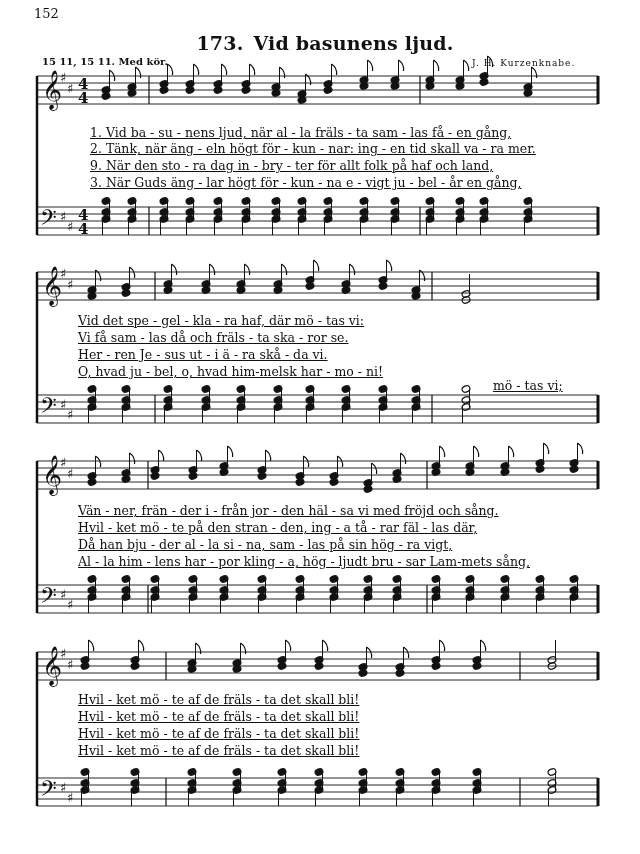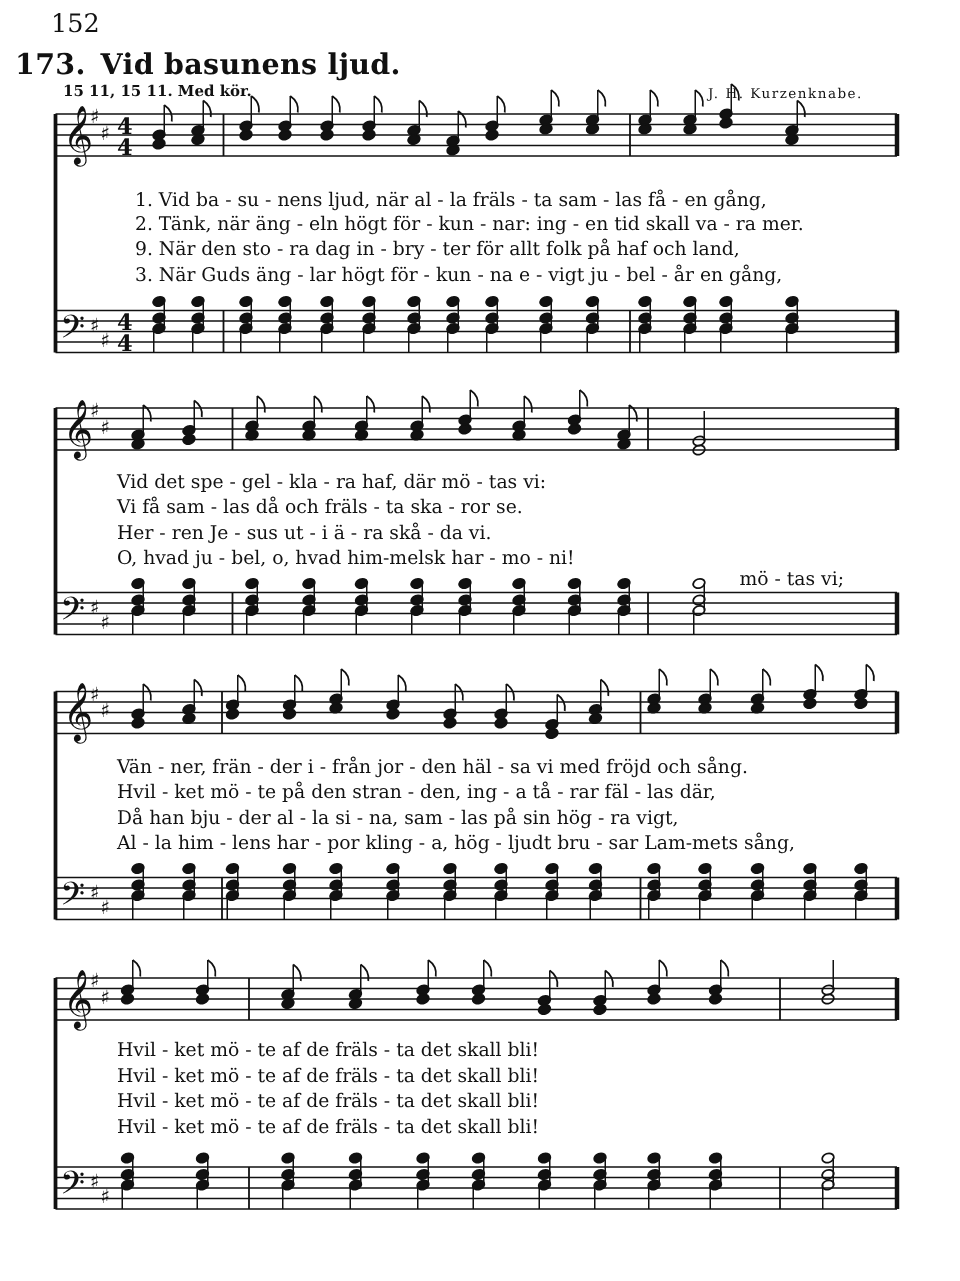--- a/index.html
+++ b/index.html
@@ -1,25 +1,25 @@
 <!DOCTYPE html>
 <html><head>
 <meta charset="utf-8">
 <style>
   html, body { margin:0; padding:0; background:#ffffff; }
   body { width:640px; height:854px; position:relative; overflow:hidden; font-family:"DejaVu Serif","Liberation Serif",serif; color:#111; }
   .abs { position:absolute; white-space:nowrap; }
-  .page-num { left:34px; top:6px; font-size:17px; }
-  .title { left:0; width:640px; top:32px; text-align:left; font-size:19px; font-weight:bold; letter-spacing:0.2px; }
+  .page-num { left:34px; top:6px; font-size:13px; }
+  .title { left:0; width:640px; top:32px; text-align:center; font-size:19px; font-weight:bold; letter-spacing:0.2px; }
   .title span { margin-left:10px; }
   .meter { left:42px; top:56px; font-size:10px; font-weight:bold; }
   .composer { left:472px; top:58px; font-size:9px; font-weight:normal; letter-spacing:1px; }
   svg.music { position:absolute; left:0; top:0; }
   .lyric-line { position:absolute; font-size:12.5px; height:16px; line-height:16px; }
-  .lyric-line span { position:absolute; white-space:nowrap; transform:translateX(-50%); }
+  .lyric-line span { position:absolute; white-space:nowrap; transform:translateX(-50%);text-decoration:underline; }
   .lyric-line span.first { transform:none; }
 </style>
 </head>
 <body>
 
 <div class="abs page-num">152</div>
 <div class="abs title">
   <span>173.</span><span>Vid basunens ljud.</span>
 </div>
 <div class="abs meter">15 11,  15 11.  Med kör.</div>

